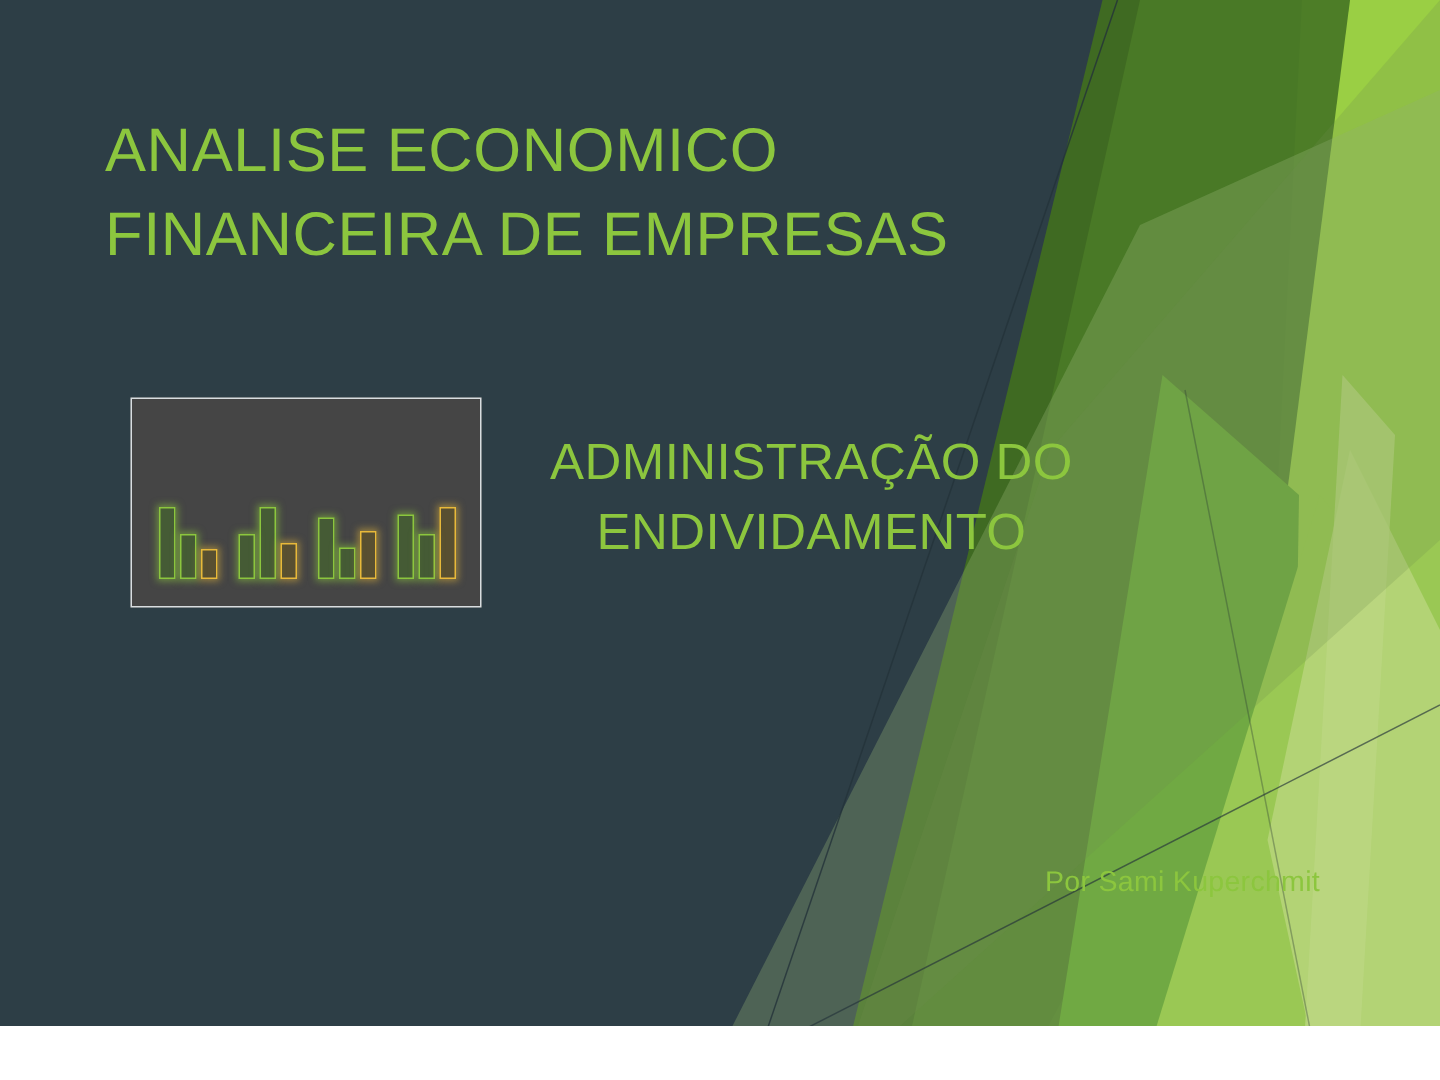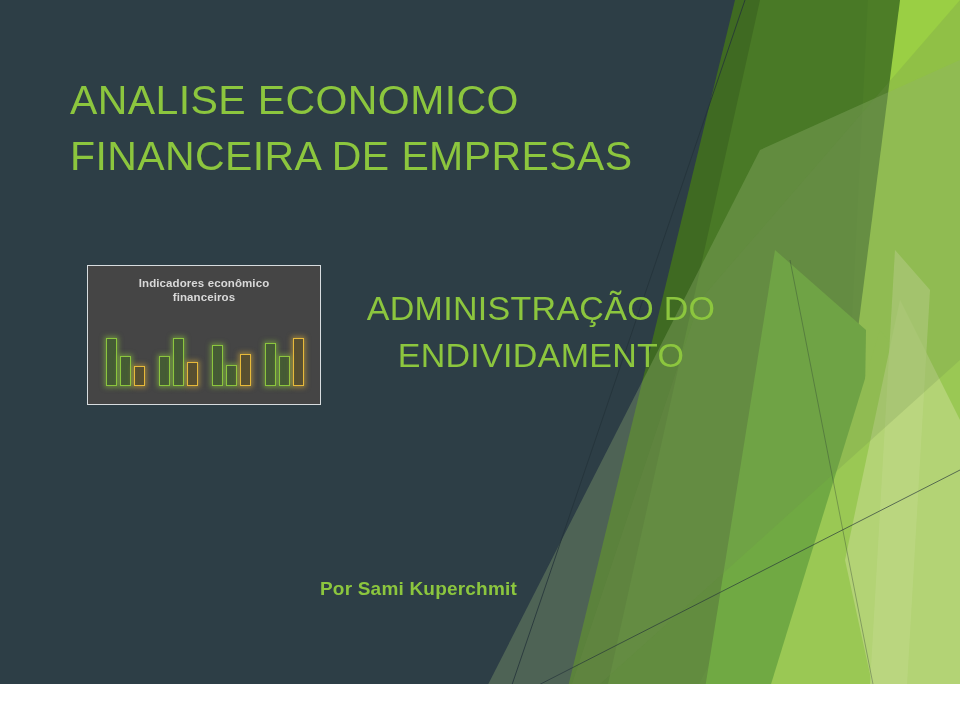--- a/index.html
+++ b/index.html
@@ -57,23 +57,23 @@
     color: #8CC63E;
     white-space: pre-line;
   }
 
   
   #author-line {
     position: absolute;
     left: 320px;
     top: 578px;
     width: 560px;
-    text-align: left;
+    text-align: right;
     font-size: 19px;
-    font-weight: bold;
+    font-weight: normal;
     letter-spacing: 0.2px;
     color: #8CC63E;
   }
 
   
   #thumbnail {
     position: absolute;
     left: 87px;
     top: 265px;
     width: 234px;
@@ -163,22 +163,20 @@
 
   <div id="main-title">ANALISE ECONOMICO
 FINANCEIRA DE EMPRESAS</div>
 
   <div id="subtitle">ADMINISTRAÇÃO DO
 ENDIVIDAMENTO</div>
 
   <div id="author-line">Por Sami Kuperchmit</div>
 
   <div id="thumbnail">
-    <div id="thumb-caption">Indicadores econômico
-financeiros</div>
     <div id="thumb-chart">
         <div class="bar-group" style="left: 0px; width: 39px;">
           <div class="bar green" style="width: 11px; height: 100%;"></div>
           <div class="bar green" style="width: 11px; height: 62%;"></div>
           <div class="bar gold" style="width: 11px; height: 42%;"></div>
         </div>
         <div class="bar-group" style="left: 53px; width: 39px;">
           <div class="bar green" style="width: 11px; height: 62%;"></div>
           <div class="bar green" style="width: 11px; height: 100%;"></div>
           <div class="bar gold" style="width: 11px; height: 50%;"></div>

